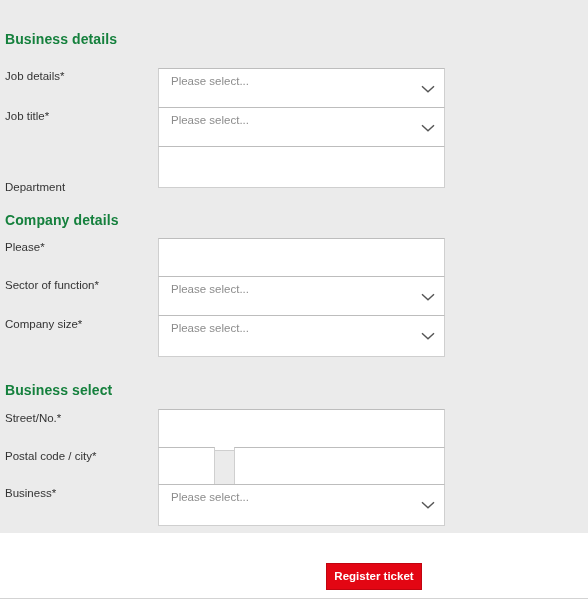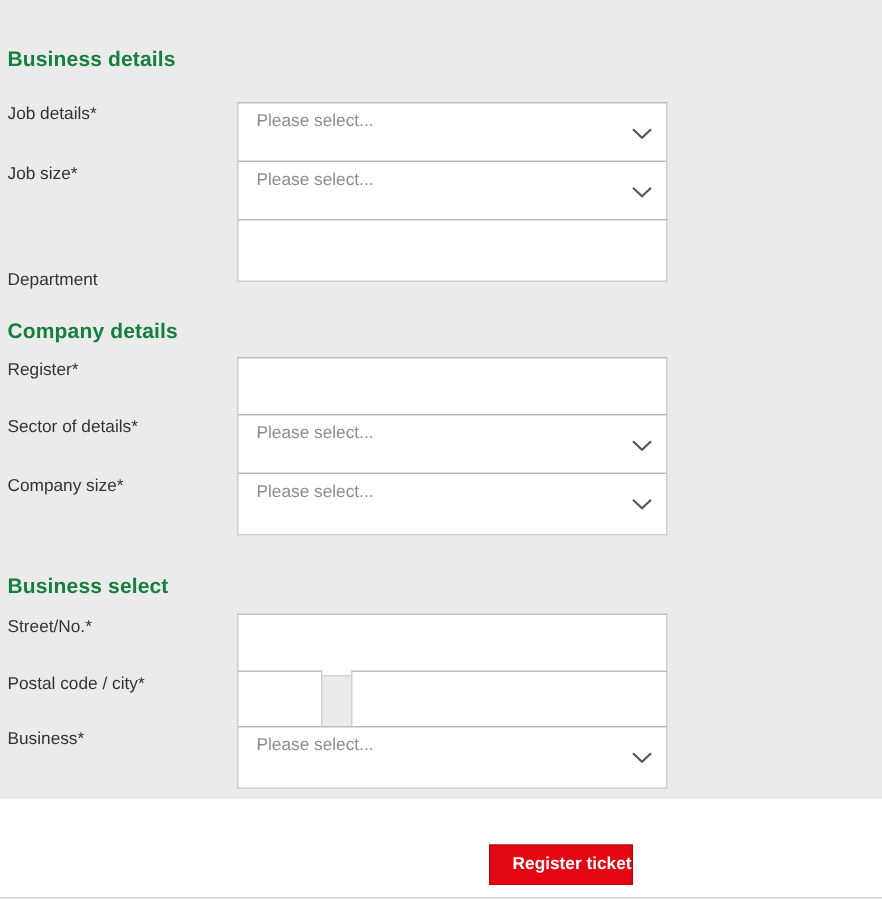--- a/index.html
+++ b/index.html
@@ -118,21 +118,21 @@
     left: 326px;
     top: 563px;
     width: 96px;
     height: 27px;
     background: #e30613;
     border: 1px solid #c00510;
     color: #ffffff;
     font-family: "Liberation Sans", sans-serif;
     font-size: 11.5px;
     font-weight: bold;
-    text-align: right;
+    text-align: center;
     line-height: 25px;
     cursor: pointer;
     padding: 0;
     box-sizing: border-box;
     white-space: nowrap;
   }
 </style>
 </head>
 <body>
 
@@ -145,39 +145,39 @@
     <div class="field-label" style="top:70px;">Job details*</div>
     <div class="field-control select" style="top:68px;">
       <span class="select-value">Please select...</span>
       <span class="chevron">
         <svg width="16" height="12" viewBox="0 0 16 12" aria-hidden="true">
           <path d="M2 3.2 L8 8.8 L14 3.2" fill="none" stroke="#555555" stroke-width="1.4"></path>
         </svg>
       </span>
     </div>
 
-    <div class="field-label" style="top:110px;">Job size*</div>
+    <div class="field-label" style="top:110px;">Job title*</div>
     <div class="field-control select" style="top:107px;">
       <span class="select-value">Please select...</span>
       <span class="chevron">
         <svg width="16" height="12" viewBox="0 0 16 12" aria-hidden="true">
           <path d="M2 3.2 L8 8.8 L14 3.2" fill="none" stroke="#555555" stroke-width="1.4"></path>
         </svg>
       </span>
     </div>
 
     <div class="field-label" style="top:149px;margin-top:32px;">Department</div>
     <input class="field-control text-input" style="top: 146px;" type="text" placeholder="">
 
     <div class="section-heading" style="top:212px;">Company details</div>
 
-    <div class="field-label" style="top:241px;">Register*</div>
+    <div class="field-label" style="top:241px;">Please*</div>
     <input class="field-control text-input" style="top: 238px;" type="text" placeholder="">
 
-    <div class="field-label" style="top:279px;">Sector of details*</div>
+    <div class="field-label" style="top:279px;">Sector of function*</div>
     <div class="field-control select" style="top:276px;">
       <span class="select-value">Please select...</span>
       <span class="chevron">
         <svg width="16" height="12" viewBox="0 0 16 12" aria-hidden="true">
           <path d="M2 3.2 L8 8.8 L14 3.2" fill="none" stroke="#555555" stroke-width="1.4"></path>
         </svg>
       </span>
     </div>
 
     <div class="field-label" style="top:318px;">Company size*</div>

